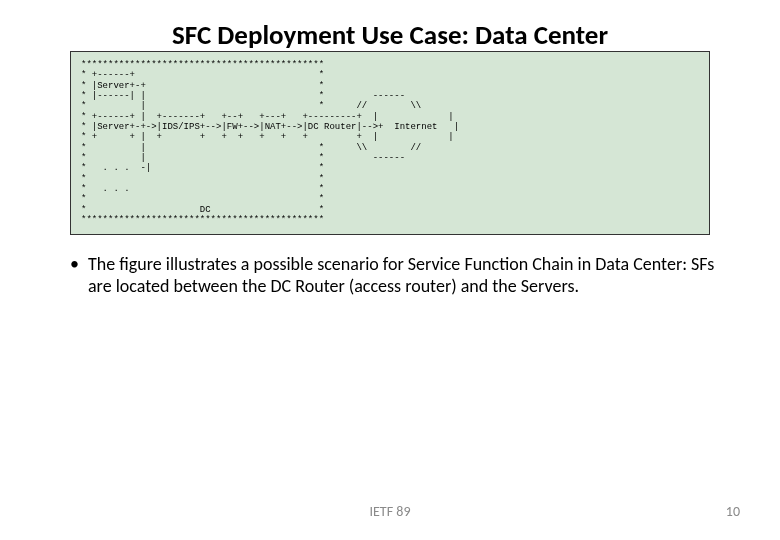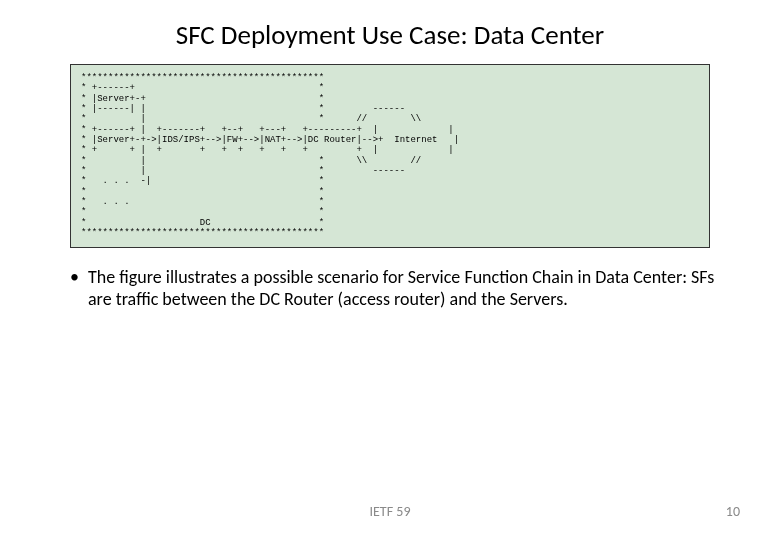--- a/index.html
+++ b/index.html
@@ -12,24 +12,24 @@
     overflow: hidden;
   }
   .slide {
     width: 100%;
     height: 100%;
     padding: 18px 40px 30px 40px;
     position: relative;
   }
   .title {
     font-size: 27px;
-    font-weight: 400;
+    font-weight: 700;
     text-align: center;
     color: #000;
-    margin-bottom: 13px;
+    margin-bottom: 0;
     padding-left: 60px;
     padding-right: 60px;
   }
   .diagram-box {
     background: #d5e6d5;
     border: 1px solid #333;
     margin: 0 auto 18px auto;
     width: 640px;
     padding: 8px 10px 8px 10px;
   }
@@ -95,18 +95,18 @@
 *          |                                *         ------
 *   . . .  -|                               *
 *                                           *
 *   . . .                                   *
 *                                           *
 *                     DC                    *
 *********************************************</div>
   </div>
 
   <ul class="bullets">
-    <li>The figure illustrates a possible scenario for Service Function Chain in Data Center: SFs are traffic between the DC Router (access router) and the Servers.</li>
+    <li>The figure illustrates a possible scenario for Service Function Chain in Data Center: SFs are located between the DC Router (access router) and the Servers.</li>
   </ul>
 
-  <div class="footer-center">IETF 59</div>
+  <div class="footer-center">IETF 89</div>
   <div class="footer-right">10</div>
 </div>
 
 </body></html>

